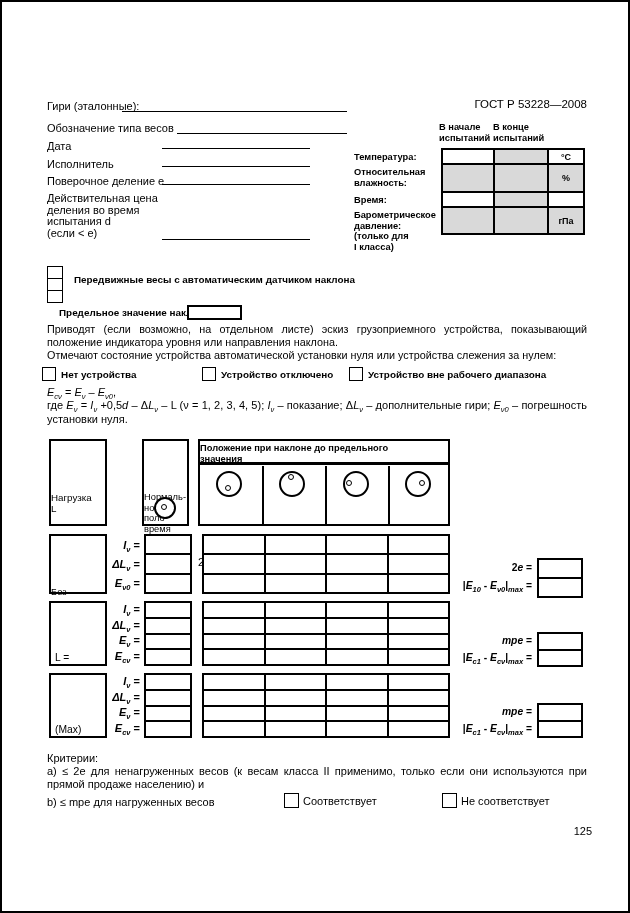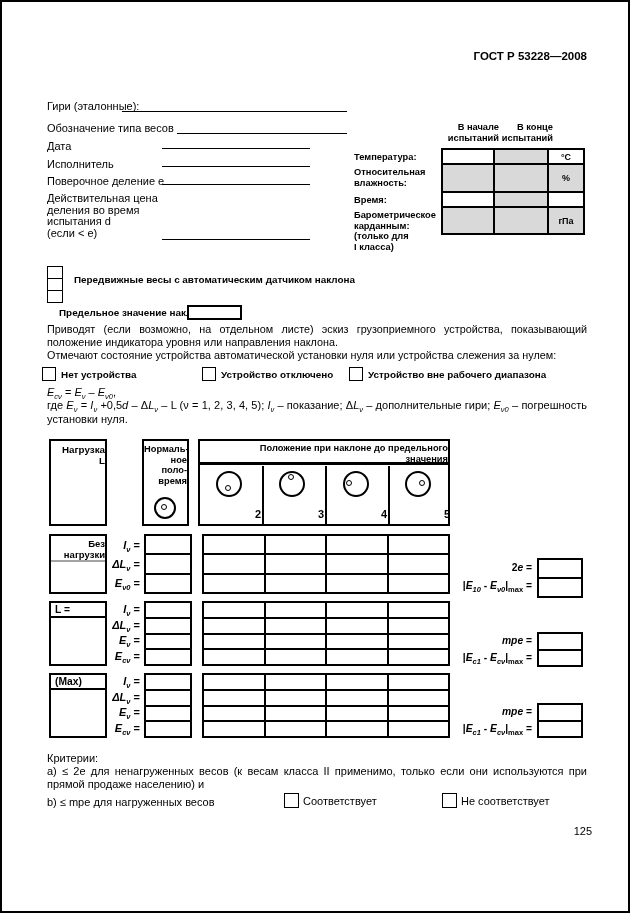--- a/index.html
+++ b/index.html
@@ -1,38 +1,38 @@
 <!DOCTYPE html>
 <html lang="ru"><head>
 <meta charset="utf-8">
 <style>
   *{margin:0;padding:0;box-sizing:border-box;}
   html,body{width:630px;height:913px;background:#fff;color:#000;
     font-family:"Liberation Sans",sans-serif;font-size:11px;}
   .page{position:relative;width:630px;height:913px;border:2px solid #000;overflow:hidden;background:#fff;}
   .abs{position:absolute;}
-  .b{font-weight:bold;}
+  .b{font-weight:normal;margin-top:48px;}
   .pre{white-space:pre-line;}
-  .ctr{text-align:right;}
+  .ctr{text-align:left;}
   .rt{text-align:right;}
   .jst{text-align:justify;}
   .blank{border-bottom:1.3px solid #000;}
   .cb{border:1.8px solid #000;background:#fff;}
   .box{border:2px solid #000;background:#fff;}
   .gray{background-color:#d9d9d9;background-image:radial-gradient(#8f8f8f 0.7px,transparent 0.8px);background-size:3px 3px;}
   .grid{display:grid;border:2px solid #000;background:#000;gap:2px;}
   .grid>div{background:#fff;}
   .grid>div.gray{background-color:#d9d9d9;}
   .g4{grid-template-columns:repeat(4,1fr);grid-auto-rows:1fr;}
   .g1{grid-template-columns:1fr;grid-auto-rows:1fr;}
   .cond{grid-template-columns:50px 52px 1fr;grid-template-rows:13px 26px 13px 1fr;}
   .unit{display:flex;align-items:center;justify-content:center;font-weight:bold;font-size:9px;}
   .circle{position:absolute;border:2px solid #000;border-radius:50%;background:#fff;}
   .bubble{position:absolute;width:6px;height:6px;border:1.5px solid #000;border-radius:50%;background:#fff;}
-  sub{font-size:7.5px;line-height:0;}
+  sub{font-size:7.5px;line-height:0;font-style:italic;}
   .mlabel{font-weight:bold;font-size:11px;}
   .slabel{font-weight:bold;font-size:10.3px;}
   .hsmall{font-size:9.3px;line-height:10.6px;font-weight:bold;}
   .opt{font-size:9.9px;font-weight:bold;}
   .body10{font-size:10.8px;line-height:13px;}
 </style>
 </head>
 <body>
 
 <div class="page">
@@ -64,21 +64,21 @@
   <div class="abs pre ctr hsmall" style="left:437px;top:120px;width:60px">В начале
 испытаний</div>
   <div class="abs pre ctr hsmall" style="left:491px;top:120px;width:60px">В конце
 испытаний</div>
 
   <div class="abs pre hsmall" style="left:352px;top:150px">Температура:</div>
   <div class="abs pre hsmall" style="left:352px;top:165px">Относительная
 влажность:</div>
   <div class="abs pre hsmall" style="left:352px;top:193px">Время:</div>
   <div class="abs pre hsmall" style="left:352px;top:208px">Барометрическое
-карданным:
+давление:
 (только для
 I класса)</div>
 
   <div class="abs grid cond" style="left:439px;top:146px;width:144px;height:87px">
     <div></div>
     <div class="gray"></div>
     <div class="unit">°С</div>
     <div class="gray"></div>
     <div class="gray"></div>
     <div class="gray unit">%</div>

